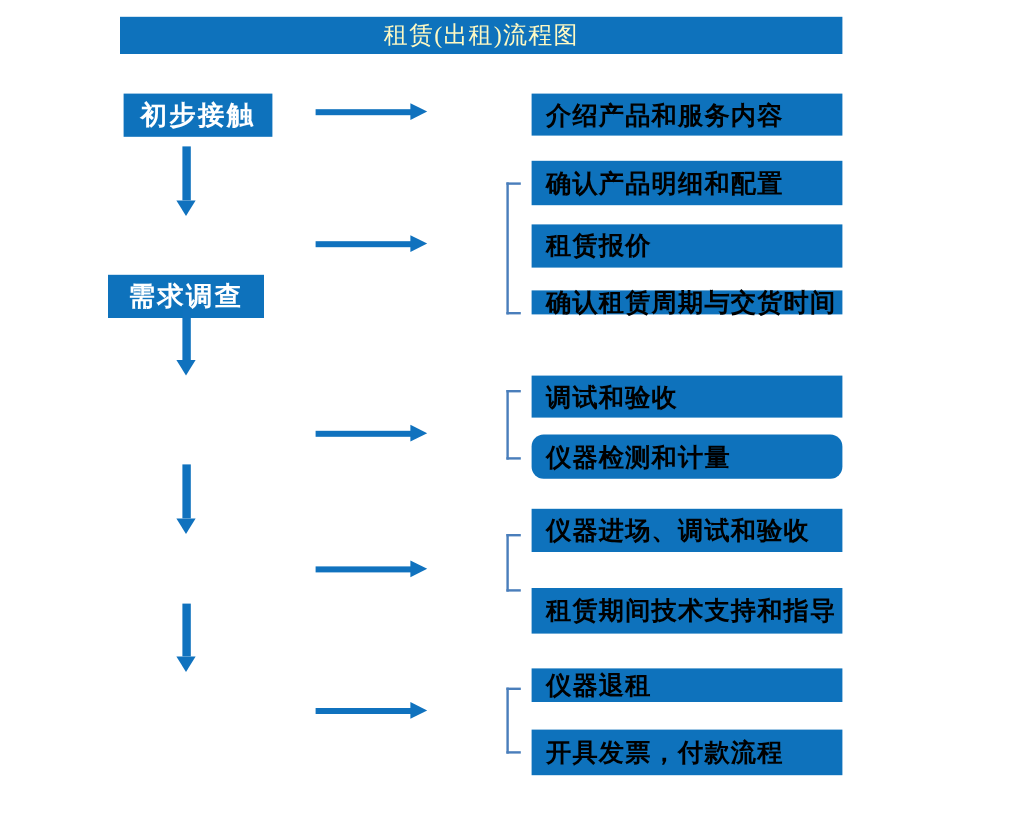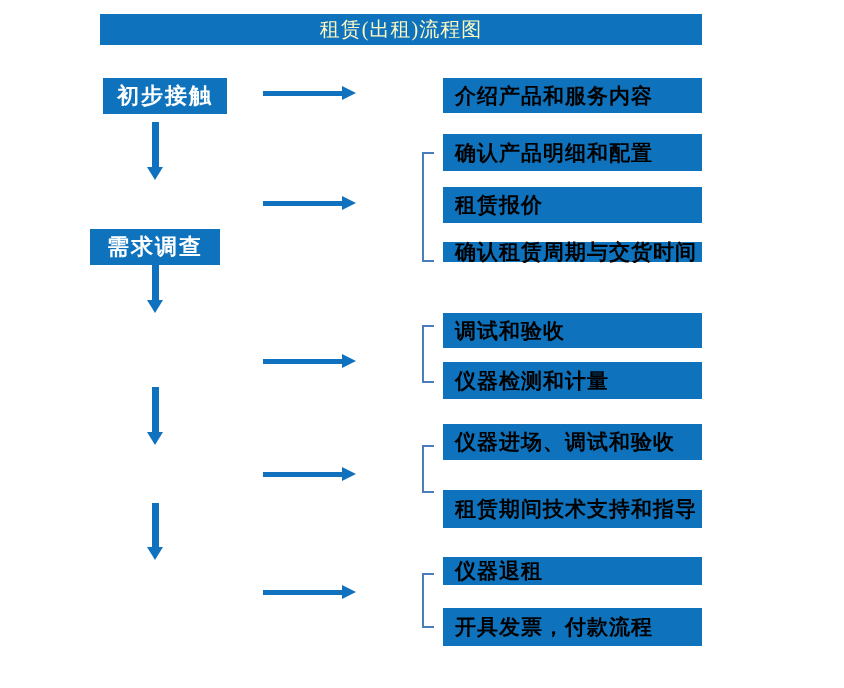--- a/index.html
+++ b/index.html
@@ -118,21 +118,21 @@
   <div class="stage-box" style="left:103px; top:78px;  width:124px; height:36px;">初步接触</div>
   <div class="stage-box" style="left:90px; top:187px; width:130px; height:36px;margin-top:42px;">需求调查</div>
 
   <div class="detail-box" style="top:78px;  height:35px;">介绍产品和服务内容</div>
 
   <div class="detail-box" style="top:134px; height:37px;">确认产品明细和配置</div>
   <div class="detail-box" style="top:187px; height:36px;">租赁报价</div>
   <div class="detail-box" style="top:242px; height:20px;">确认租赁周期与交货时间</div>
 
   <div class="detail-box" style="top:313px; height:35px;">调试和验收</div>
-  <div class="detail-box" style="top:362px; height:37px;">仪器检测和计量</div>
+  <div class="detail-box" style="top:362px; height:37px;border-radius:10px;">仪器检测和计量</div>
 
   <div class="detail-box" style="top:424px; height:36px;">仪器进场、调试和验收</div>
   <div class="detail-box" style="top:490px; height:38px;">租赁期间技术支持和指导</div>
 
   <div class="detail-box" style="top:557px; height:28px;">仪器退租</div>
   <div class="detail-box" style="top:608px; height:38px;">开具发票，付款流程</div>
 
   <div>
     <div class="h-arrow-shaft" style="top:91px;"></div>
     <div class="h-arrow-head" style="top:86px;"></div>

